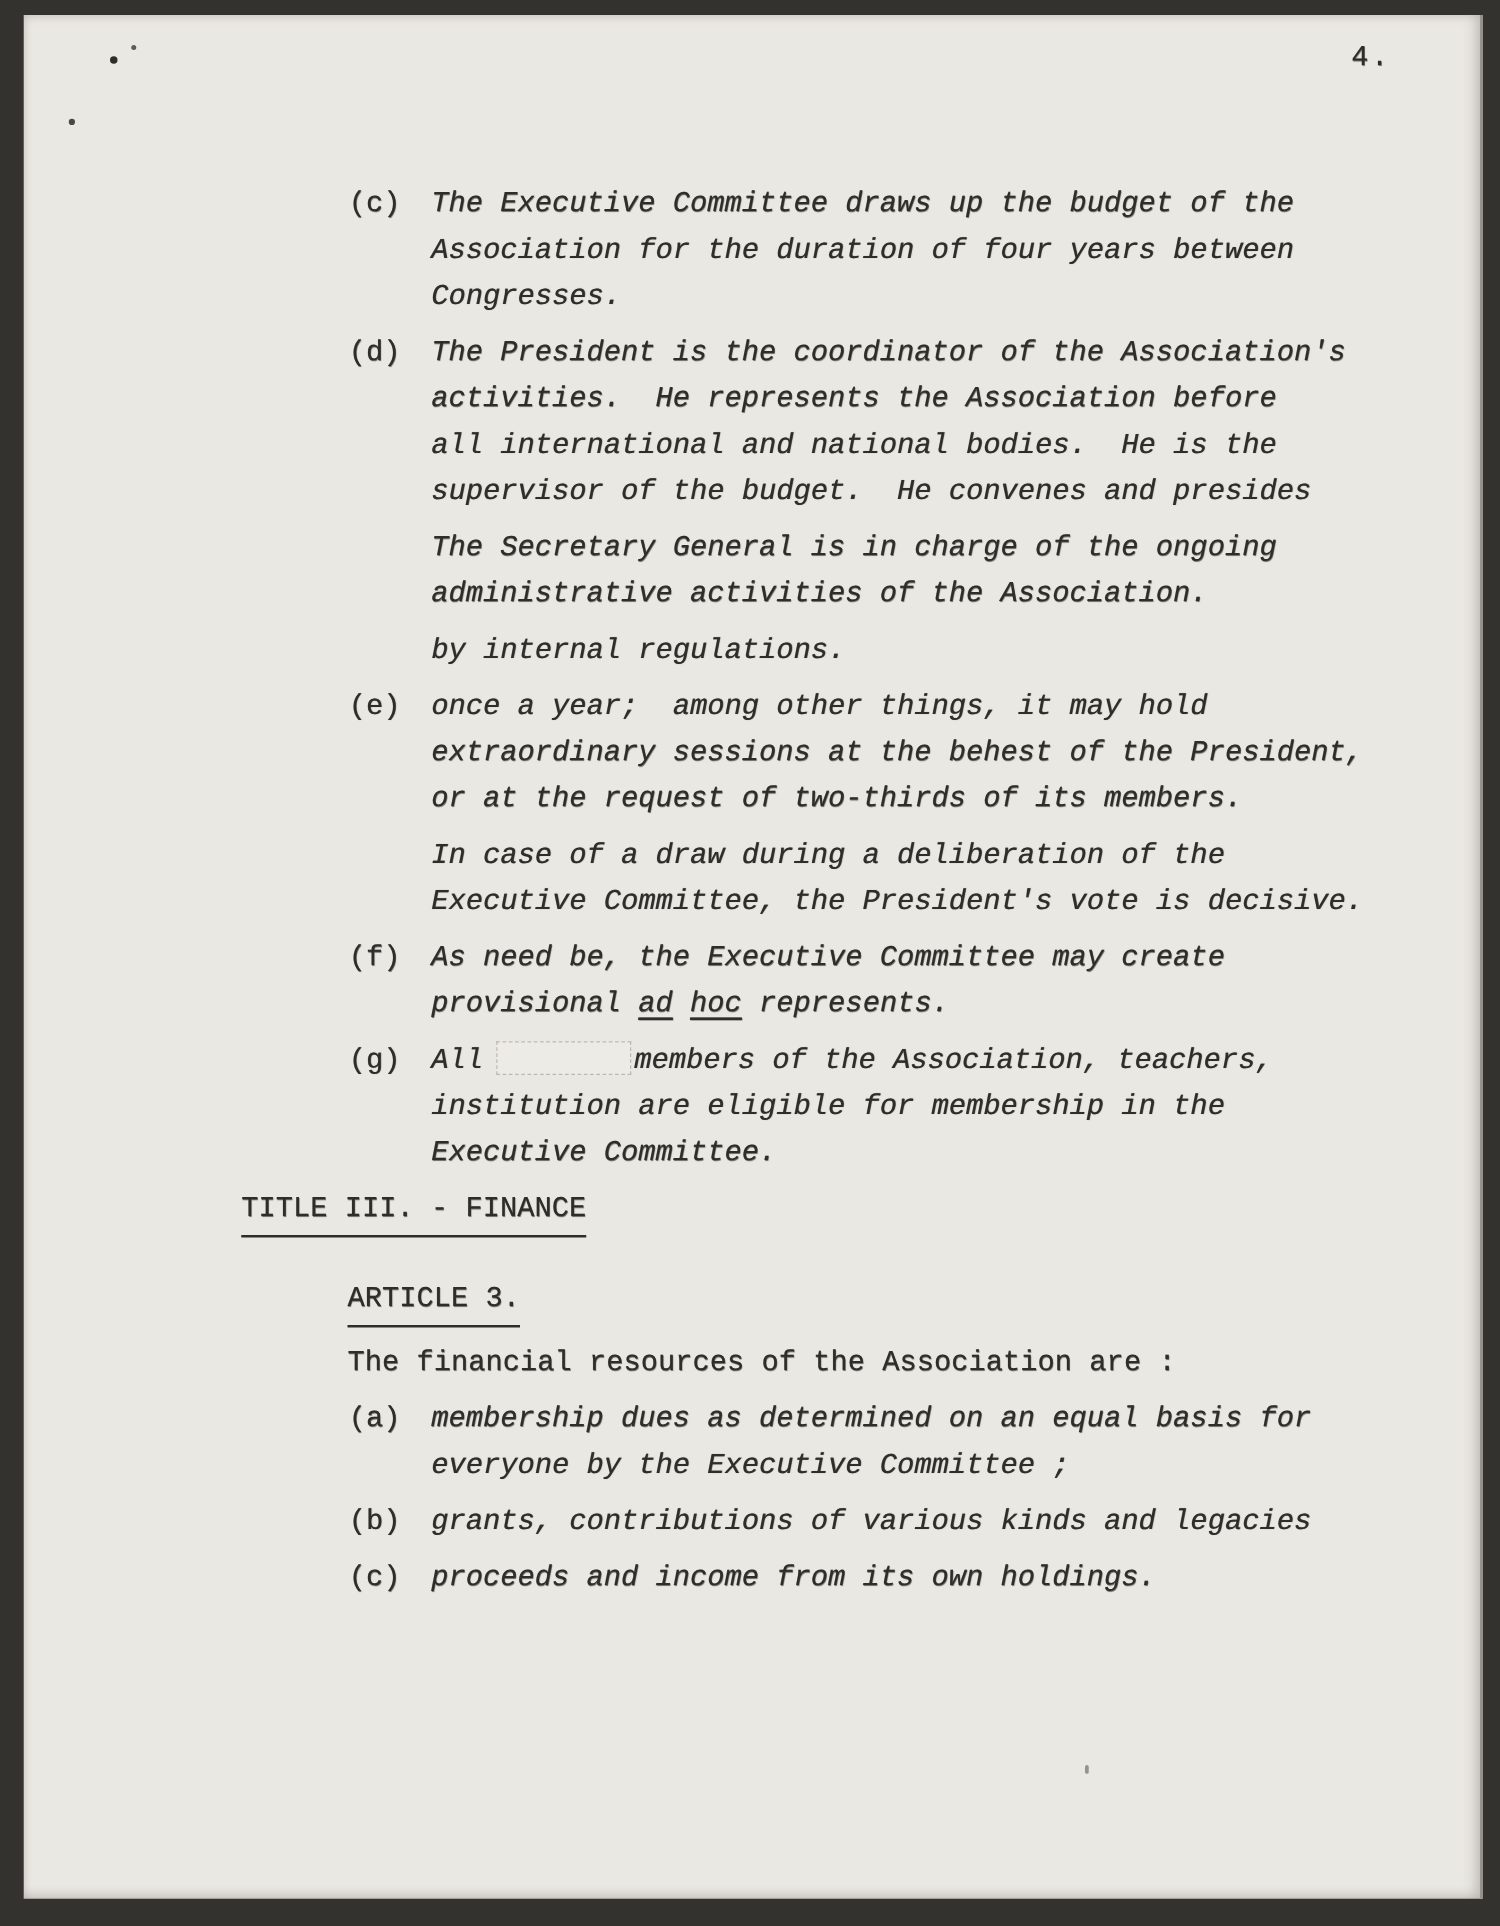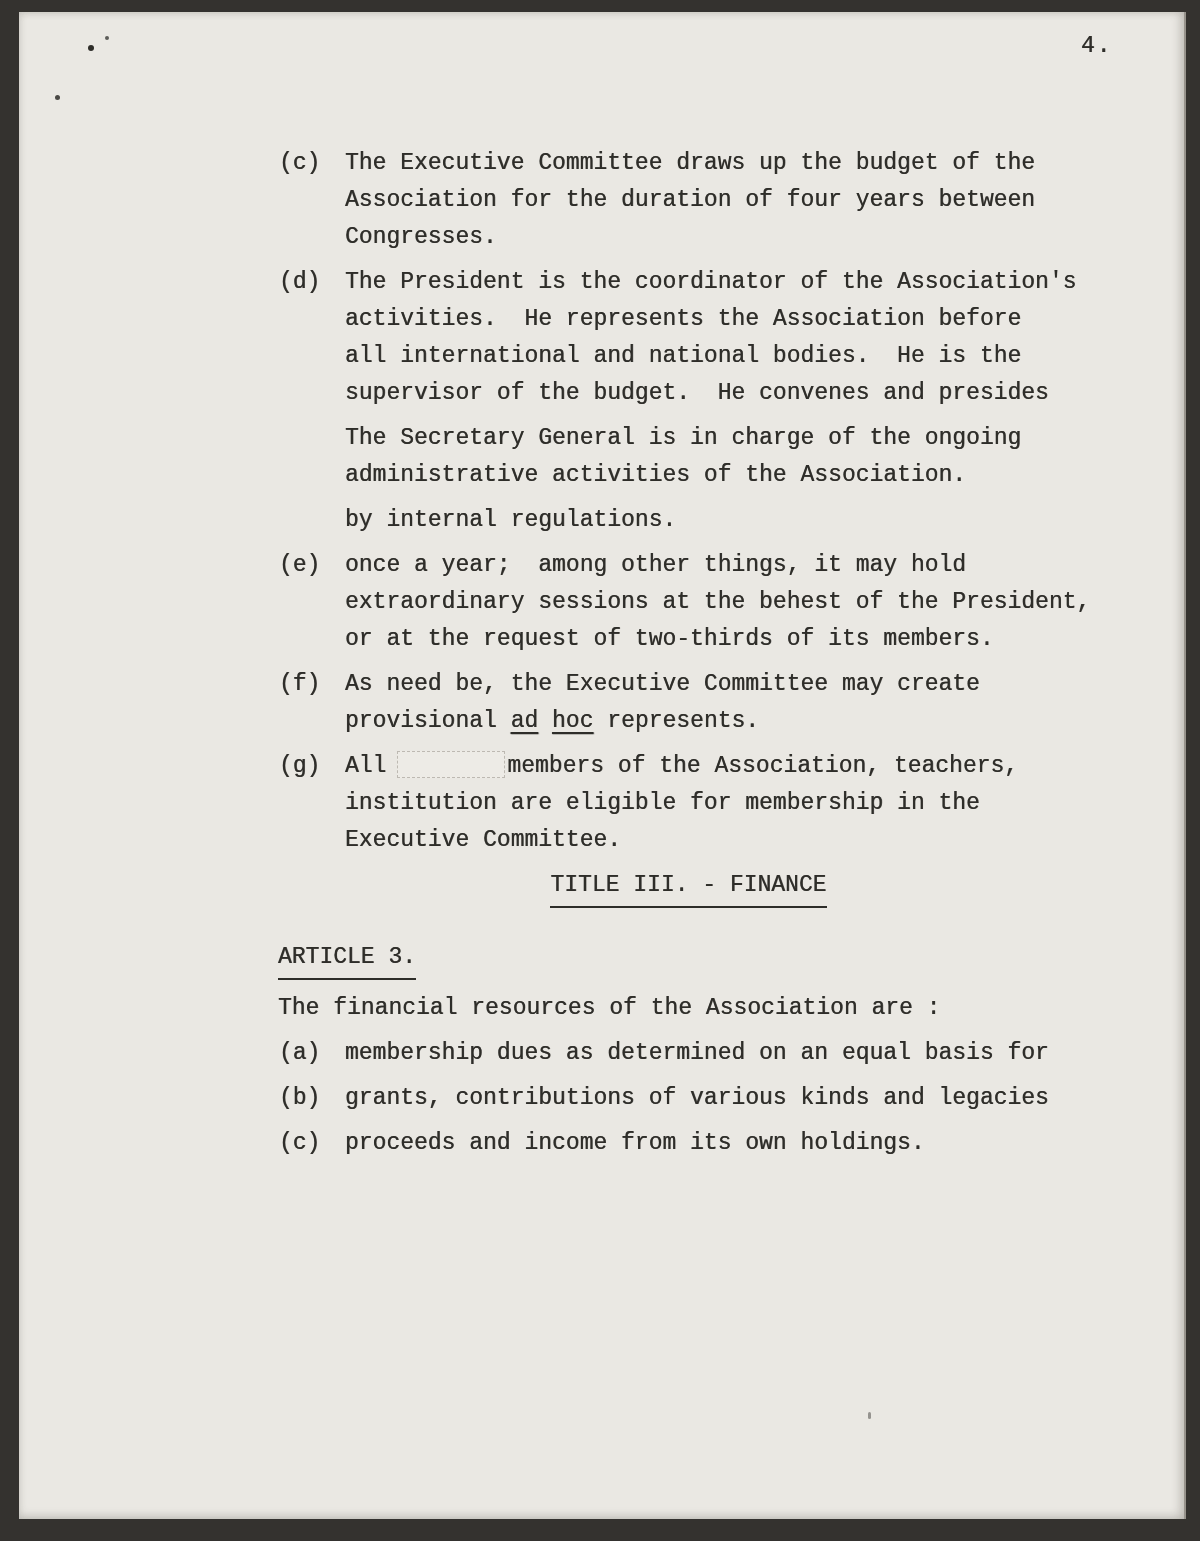--- a/index.html
+++ b/index.html
@@ -22,22 +22,22 @@
   }
   .ink{
     text-shadow:0.4px 0.4px 0.6px rgba(46,45,41,.65), -0.2px 0 0.4px rgba(46,45,41,.3);
   }
   .pagenum{position:absolute;left:1062px;top:16px;letter-spacing:2px;}
   .content{position:absolute;left:0;top:133px;width:100%;}
   .para{position:relative;padding-left:326px;margin:0 0 8px 0;}
   .para-b{position:relative;padding-left:260px;margin:0 0 8px 0;}
   .indent1{padding-left:66px;}
   .marker{position:absolute;left:260px;top:0;}
-  .line{white-space:pre;}
-  .heading-title{margin:3px 0 0 174px;text-align:center;}
+  .line{white-space:pre;font-style:italic;}
+  .heading-title{margin:3px 0 0 174px;}
   .heading-article{margin:31px 0 0 259px;}
   .intro{margin:10px 0 8px 259px;white-space:pre;}
   .underlined{display:inline-block;border-bottom:2px solid currentColor;padding-bottom:2px;}
   .u{text-decoration:underline;text-decoration-thickness:2px;text-underline-offset:5px;}
   .whiteout{
     display:inline-block;width:108px;height:27px;
     margin:0 2px 0 11px;
     background:#edebe6;
     border:1px dashed rgba(151,146,136,.55);
     vertical-align:-6px;
@@ -87,20 +87,24 @@
       <div class="line">by internal regulations.</div>
     </div>
 
     <div class="para">
       <span class="marker">(e)</span>
       <div class="line">once a year;  among other things, it may hold</div>
       <div class="line">extraordinary sessions at the behest of the President,</div>
       <div class="line">or at the request of two-thirds of its members.</div>
     </div>
 
+    <div class="para">
+      <div class="line">In case of a draw during a deliberation of the</div>
+      <div class="line">Executive Committee, the President's vote is decisive.</div>
+    </div>
 
     <div class="para">
       <span class="marker">(f)</span>
       <div class="line">As need be, the Executive Committee may create</div>
       <div class="line"><span>provisional </span><span class="u">ad</span><span> </span><span class="u">hoc</span><span> represents.</span></div>
     </div>
 
     <div class="para">
       <span class="marker">(g)</span>
       <div class="line"><span>All</span><span class="whiteout"></span><span>members of the Association, teachers,</span></div>
@@ -114,20 +118,21 @@
 
     <div class="heading-article">
       <span class="underlined">ARTICLE 3.</span>
     </div>
 
     <div class="intro">The financial resources of the Association are :</div>
 
     <div class="para">
       <span class="marker">(a)</span>
       <div class="line">membership dues as determined on an equal basis for</div>
+      <div class="line">everyone by the Executive Committee ;</div>
     </div>
 
     <div class="para-b">
       <span class="marker">(b)</span>
       <div class="line indent1">grants, contributions of various kinds and legacies</div>
     </div>
 
     <div class="para">
       <span class="marker">(c)</span>
       <div class="line">proceeds and income from its own holdings.</div>

